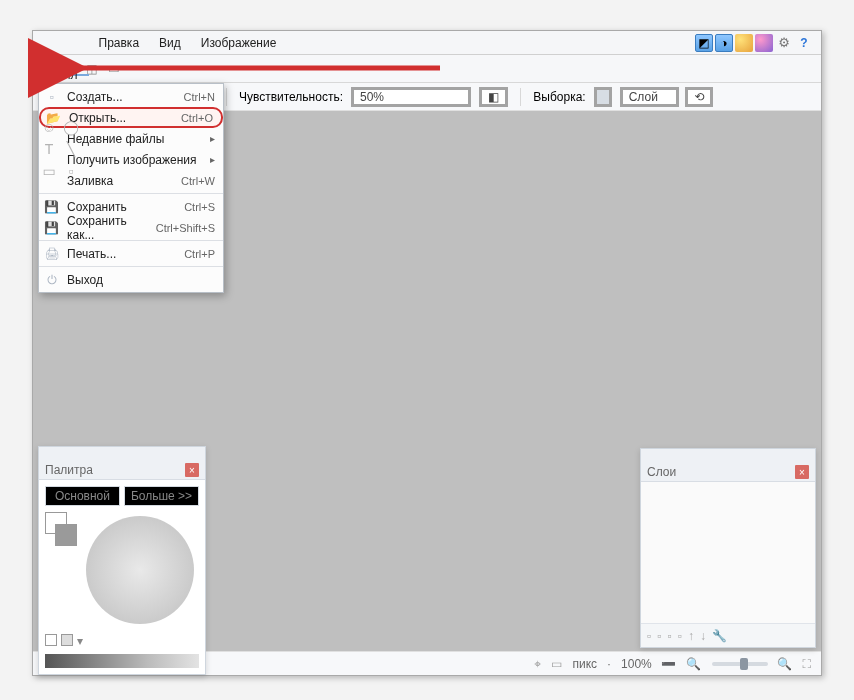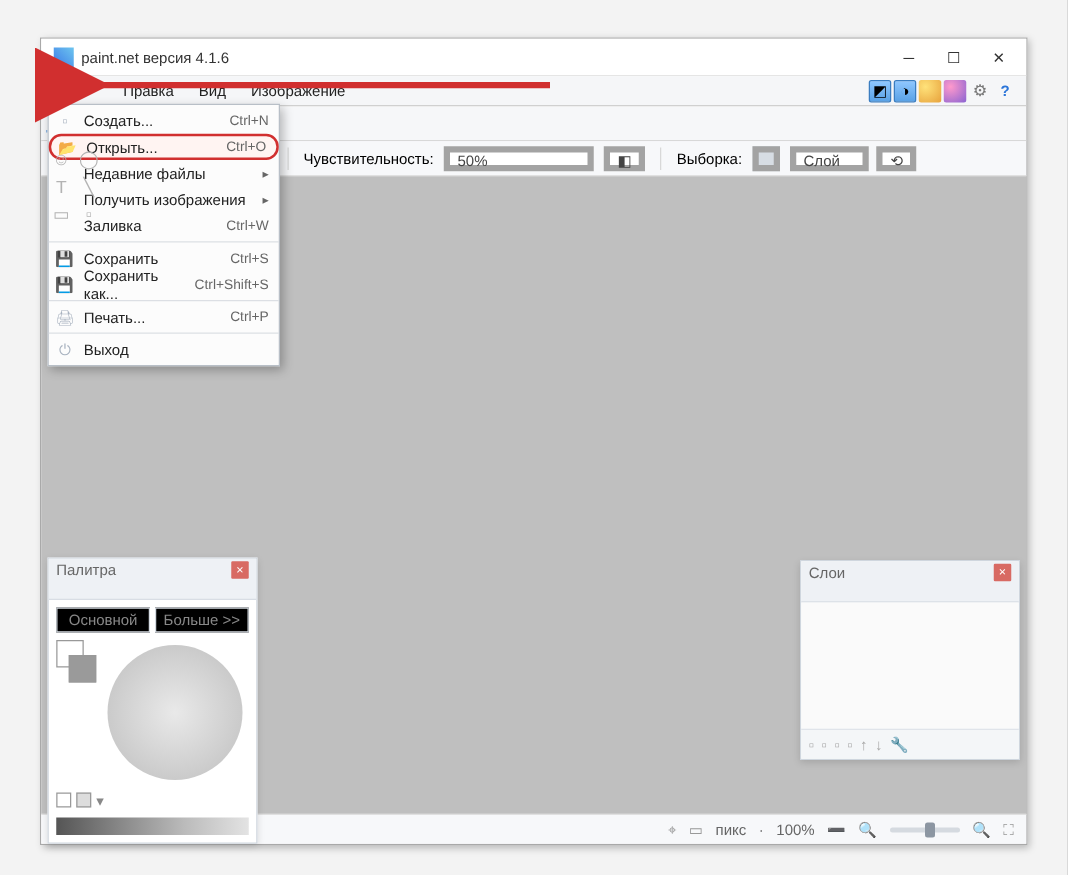--- a/index.html
+++ b/index.html
@@ -16,38 +16,38 @@
   .right-icons .ic { width: 18px; height: 18px; border-radius: 2px; display:flex;align-items:center;justify-content:center; }
   .ic.blue { background: linear-gradient(#8fc7ff,#5aa2e6); border:1px solid #3b7dc0;}
   .ic.orb1 { background: radial-gradient(circle at 30% 30%, #ffe27a, #e7a23c);}
   .ic.orb2 { background: radial-gradient(circle at 30% 30%, #ff99cc, #8a63d2);}
   .gear { color:#777; font-size:13px;}
   .help { color:#2b75d9; font-weight:bold; border-radius:50%;}
   .toolbar { height: 28px; background: #f6f7f9; border-bottom: 1px solid #d8d8d8; display: flex; align-items: center; gap: 4px; padding: 0 6px; color:#555;}
   .toolbar .tbtn { width:18px; height:18px; color:#888; display:flex;align-items:center;justify-content:center;}
   .optbar { height: 28px; background: #f7f8fa; border-bottom: 1px solid #e0e0e0; display: flex; align-items: center; gap: 8px; padding: 0 8px; color:#555;}
   .optbar .lbl { color:#000000; }
-  .optbar select, .optbar .fakesel { height:20px; border:5px solid #a3a3a3; background:#fff; padding:0 18px 0 6px; font-size:12px; color:#444; position:relative;}
+  .optbar select, .optbar .fakesel { height:20px; border:3px solid #a3a3a3; background:#fff; padding:0 18px 0 6px; font-size:12px; color:#444; position:relative;}
   .optbar .fakesel.small{ padding-right:6px;}
   .optbar .chev{ font-size:9px;color:#888;margin-left:-14px;}
   .optbar .sep{ width:1px;height:18px;background:#d8d8d8;margin:0 4px;}
   .canvas-area { flex:1; background:#bfbfbf; position:relative;}
   .sidebar-tools { position:absolute; left:6px; top:86px; width:42px; display:flex; flex-direction:column; gap:2px; }
   .tool { width:20px;height:20px; display:flex;align-items:center;justify-content:center;color:#b3b3b3;font-size:14px;}
   .toolrow{display:flex;gap:2px;}
   .palette { position:absolute; left:6px; top:416px; width:168px; background:#fff; border:1px solid #cfd6de; box-shadow:0 2px 6px rgba(0,0,0,0.15);}
-  .palette .hdr, .layers .hdr { height:22px; background:#eef1f5; border-bottom:1px solid #d8dde4; display:flex;align-items:flex-end;padding:16px 6px;color:#666;}
+  .palette .hdr, .layers .hdr { height:22px; background:#eef1f5; border-bottom:1px solid #d8dde4; display:flex;align-items:flex-start;padding:16px 6px;color:#666;}
   .palette .hdr .close, .layers .hdr .close { margin-left:auto; width:14px;height:14px;background:#d86a63;color:#fff;display:flex;align-items:center;justify-content:center;font-size:10px;border-radius:1px;}
   .palette .body { padding:6px; }
   .palette .ctl-row{display:flex;gap:4px;margin-bottom:6px;}
   .palette .ctl { flex:1;height:20px;background:#000000;border:1px solid #d4dae1;display:flex;align-items:center;justify-content:center;color:#888;font-size:11px;}
   .sw { width:22px;height:22px;border:1px solid #999;}
   .wheel { width:108px;height:108px;border-radius:50%;background:radial-gradient(circle,#e9e9e9 0%,#cfcfcf 60%,#bdbdbd 100%);margin:4px auto 6px;}
   .grad { height:14px;background:linear-gradient(90deg,#555,#888,#bbb,#e3e3e3);margin-top:6px;}
-  .layers { position:absolute; right:8px; top:418px; width:176px; height:160px; background:#fff; border:1px solid #cfd6de; box-shadow:0 2px 6px rgba(0,0,0,0.15); display:flex;flex-direction:column;}
+  .layers { position:absolute; right:8px; top:418px; width:176px; height:200px; background:#fff; border:1px solid #cfd6de; box-shadow:0 2px 6px rgba(0,0,0,0.15); display:flex;flex-direction:column;}
   .layers .list { flex:1; background:#fafafa;}
   .layers .foot { height:24px;border-top:1px solid #e0e4ea;background:#f4f6f8;display:flex;align-items:center;gap:6px;padding:0 6px;color:#a9a9a9;}
   .layers .foot span{font-size:12px;}
   .statusbar { height:24px;background:#f7f8fa;border-top:1px solid #e0e0e0;display:flex;align-items:center;justify-content:flex-end;gap:10px;padding:0 10px;color:#666;}
   .statusbar .sicon{color:#999;font-size:12px;}
   .slider{width:56px;height:4px;background:#d5dae0;border-radius:2px;position:relative;}
   .slider::after{content:"";position:absolute;left:50%;top:-4px;width:8px;height:12px;background:#8c96a2;border-radius:2px;}
   .dropdown { position:absolute; left:5px; top:52px; width:186px; background:#fcfcfc; border:1px solid #b8bfc7; box-shadow:2px 3px 8px rgba(0,0,0,0.28); padding:2px 0;}
   .dropdown .item { height:21px; display:flex; align-items:center; padding:0 8px 0 28px; color:#222; position:relative;}
   .dropdown .item .sc{margin-left:auto;color:#666;font-size:11px;}
@@ -56,27 +56,20 @@
   .dropdown .sep{height:1px;background:#dcdfe4;margin:2px 0;}
   .dropdown .item.hl { border:2px solid #d12f2f; border-radius:10px; background:#fff4f2; }
   .annot-arrow { position:absolute; left:50px; top:36px; pointer-events:none; }
   .annot-arrow svg{overflow:visible;}
 </style>
 </head>
 <body>
 
 <div class="window">
 
-  <div class="titlebar">
-    <div class="app-icon"></div>
-    <div class="title">paint.net версия 4.1.6</div>
-    <div class="win-btn">─</div>
-    <div class="win-btn">☐</div>
-    <div class="win-btn">✕</div>
-  </div>
 
   <div class="menubar">
     <div class="menu active">Файл</div>
     <div class="menu">Правка</div>
     <div class="menu">Вид</div>
     <div class="menu">Изображение</div>
     <div class="right-icons">
       <div class="ic blue">◩</div>
       <div class="ic blue">◑</div>
       <div class="ic orb1"></div>

